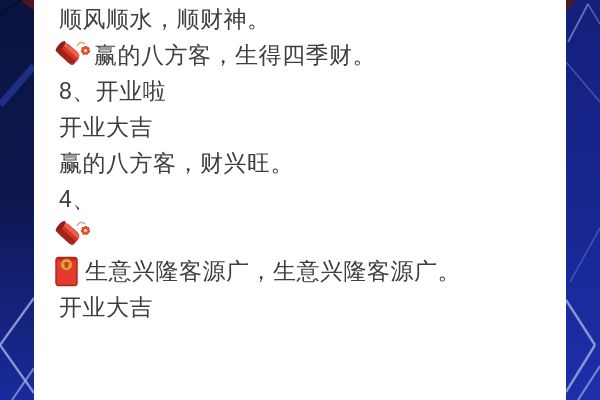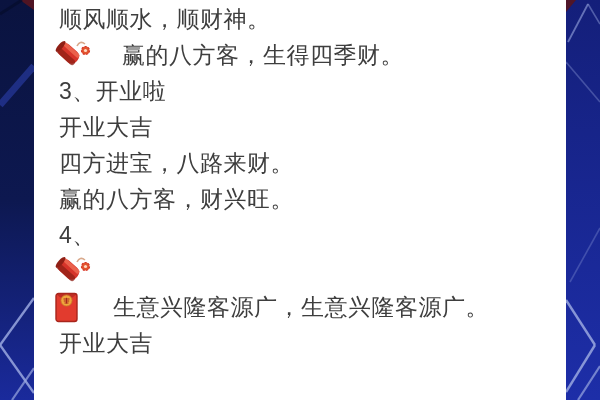--- a/index.html
+++ b/index.html
@@ -15,21 +15,21 @@
        font-family:"Liberation Sans","DejaVu Sans",sans-serif;}
   .stage{position:relative;width:600px;height:400px;overflow:hidden;}
   .band{position:absolute;top:0;height:400px;display:block;}
   .band-left{left:0;width:34px;}
   .band-right{right:0;width:34px;}
   .card{position:absolute;top:0;bottom:0;left:34px;right:34px;background:var(--card);}
   .content{position:absolute;top:1px;left:0;right:0;}
   .line{height:36px;display:flex;align-items:center;padding-left:25px;
         font-size:23px;color:var(--text);letter-spacing:.5px;white-space:nowrap;
         font-weight:400;}
-  .line.iconline{padding-left:21px;gap:28px;}
+  .line.iconline{padding-left:21px;}
   .icon{display:inline-flex;align-items:center;flex:0 0 auto;}
   .icon.fc{margin-right:2px;}
   .icon.env{margin-right:7px;}
   .txt{display:inline-block;}
 </style>
 </head>
 <body>
 
 <div class="stage">
 
@@ -89,30 +89,27 @@
               <circle r="4" fill="var(--spark)"></circle>
               <circle r="4" fill="none" stroke="var(--fc-red)" stroke-width="1.2" stroke-dasharray="2 1.5"></circle>
               <circle r="1.6" fill="#ffd9c2"></circle>
             </g>
           </svg>
         </span>
         <span class="txt">赢的八方客，生得四季财。</span>
       </div>
 
       <div class="line">
-        <span class="txt">3、开业啦</span>
+        <span class="txt">8、开业啦</span>
       </div>
 
       <div class="line">
         <span class="txt">开业大吉</span>
       </div>
 
-      <div class="line">
-        <span class="txt">四方进宝，八路来财。</span>
-      </div>
 
       <div class="line">
         <span class="txt">赢的八方客，财兴旺。</span>
       </div>
 
       <div class="line">
         <span class="txt">4、</span>
       </div>
 
       <div class="line iconline">

